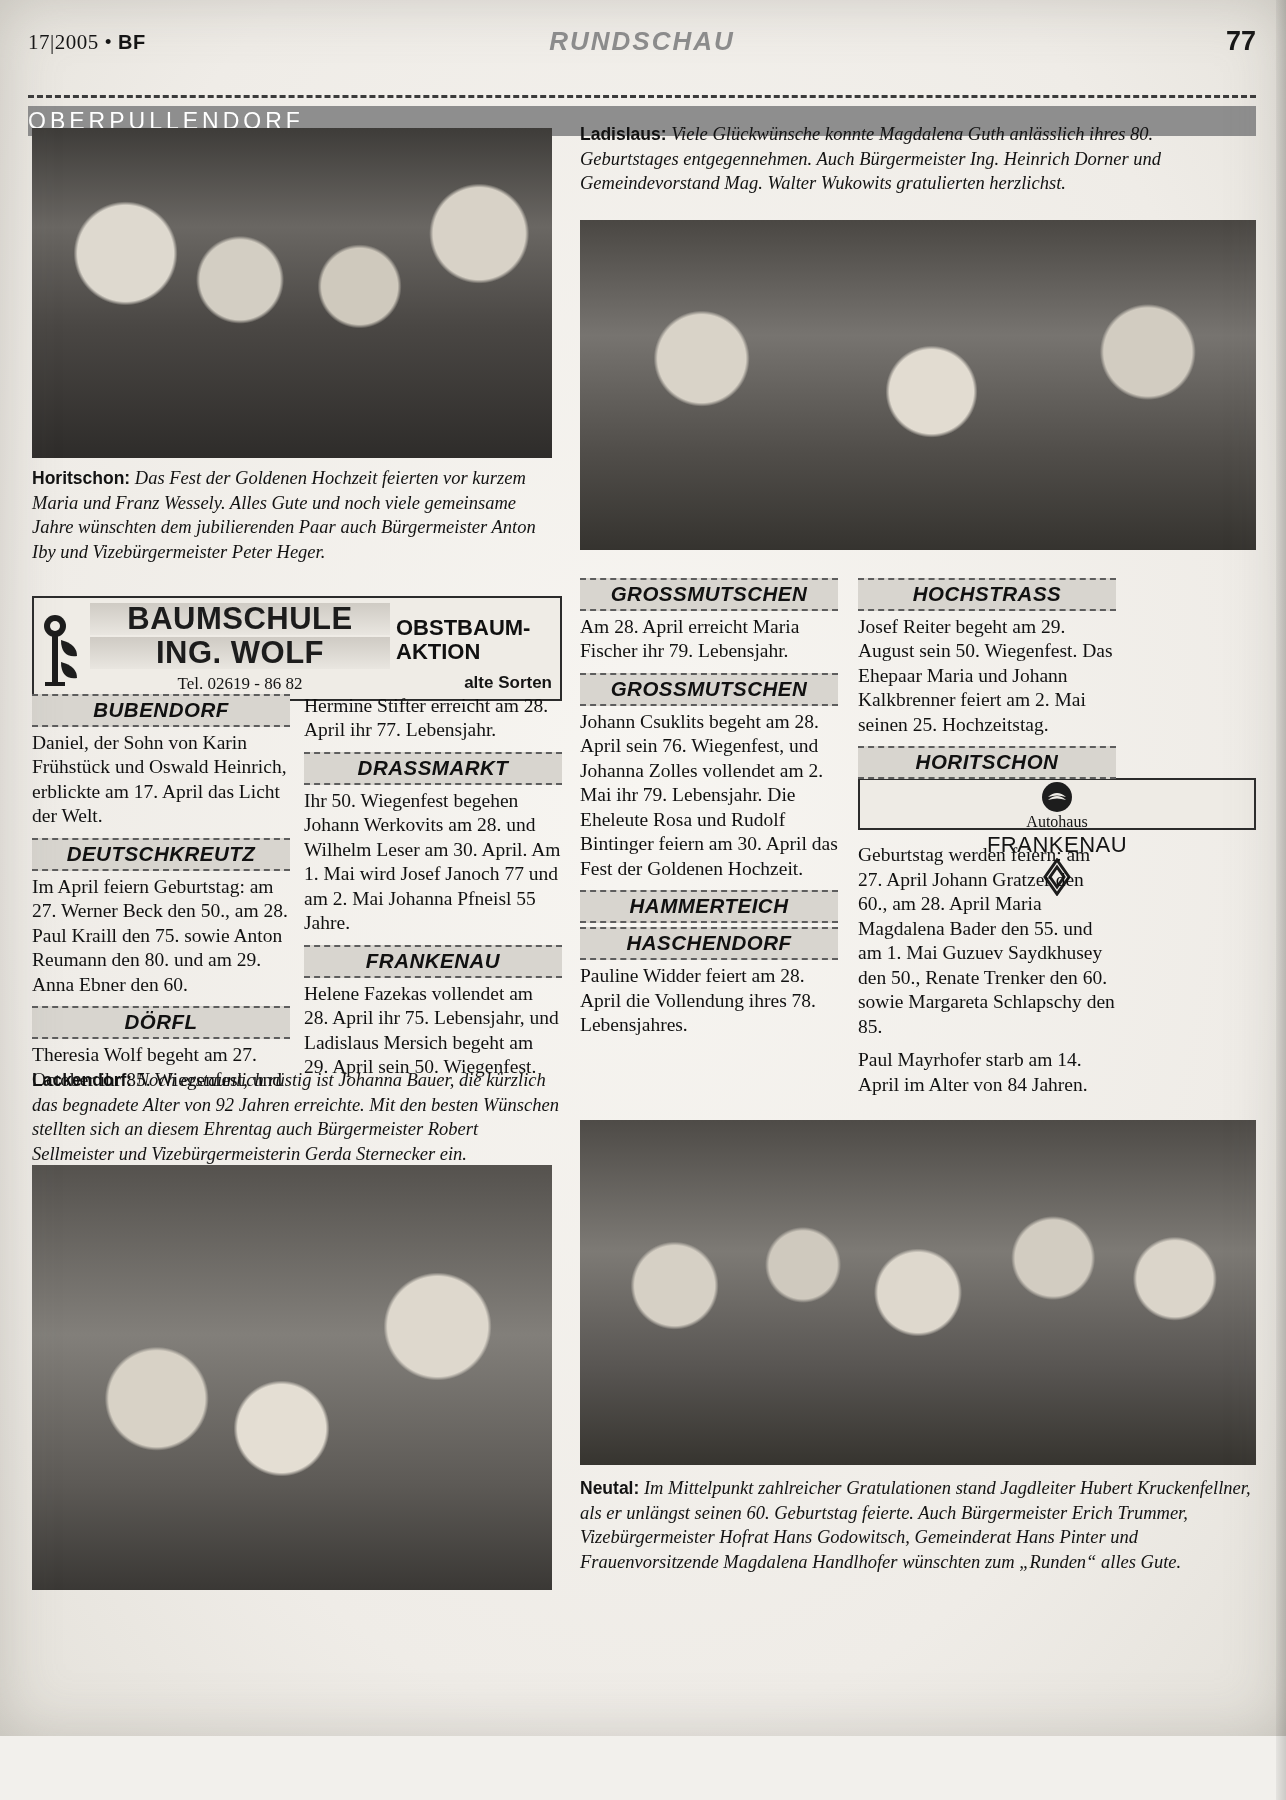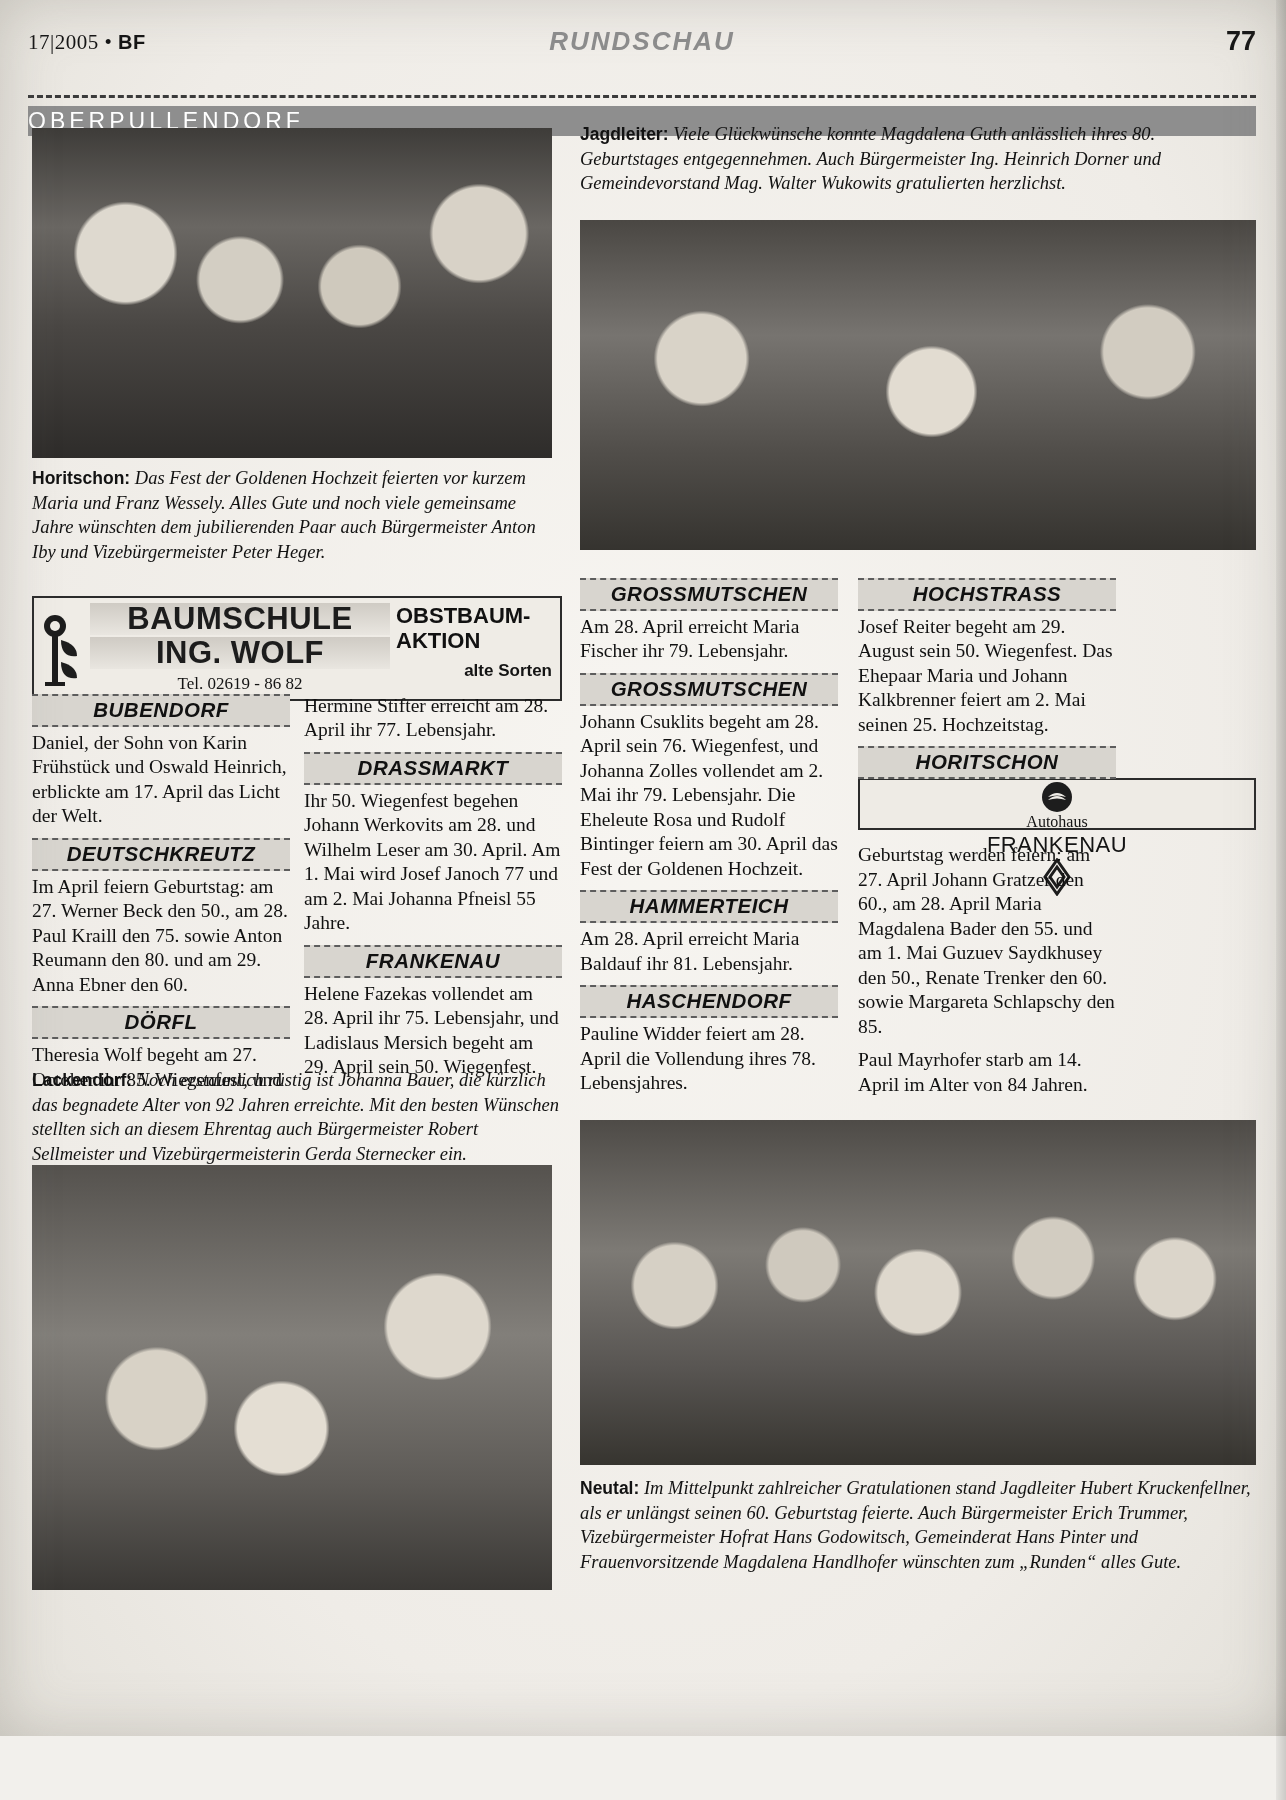--- a/index.html
+++ b/index.html
@@ -137,21 +137,21 @@
     font-weight:bold; font-size:31px; letter-spacing:0.5px;
     color:#1c1c1c; line-height:1.02; text-align:center;
     background:linear-gradient(180deg,#cfcbc4,#e9e6e0);
   }
   .ad-name .l2 { margin-top:2px; }
   .ad-name .tel {
     text-align:center; font-family:"Liberation Serif",serif; font-size:17px; margin-top:5px;
   }
   .ad-right {
     width:170px; padding:6px 8px 6px 6px;
-    display:flex; flex-direction:column; justify-content:flex-start;
+    display:flex; flex-direction:column; justify-content:flex-end;
   }
   .ad-right .big {
     font-family:"Liberation Sans", sans-serif; font-weight:bold;
     font-size:22px; line-height:1.12; color:#111;
   }
   .ad-right .small {
     font-family:"Liberation Sans", sans-serif; font-weight:bold;
     font-size:17px; margin-top:8px; text-align:right;
   }
   
@@ -235,21 +235,21 @@
 
   <div class="photo" id="photo-lackendorf">
     <div class="grain"></div>
   </div>
 
   <div class="photo" id="photo-neutal">
     <div class="grain"></div>
   </div>
 
   <div class="caption" id="cap-lackenbach">
-    <b>Jagdleiter:</b><span> Viele Glückwünsche konnte Magdalena Guth anlässlich ihres 80. Geburtstages entgegennehmen. Auch Bürgermeister Ing. Heinrich Dorner und Gemeindevorstand Mag. Walter Wukowits gratulierten herzlichst.</span>
+    <b>Ladislaus:</b><span> Viele Glückwünsche konnte Magdalena Guth anlässlich ihres 80. Geburtstages entgegennehmen. Auch Bürgermeister Ing. Heinrich Dorner und Gemeindevorstand Mag. Walter Wukowits gratulierten herzlichst.</span>
   </div>
 
   <div class="caption" id="cap-horitschon">
     <b>Horitschon:</b><span> Das Fest der Goldenen Hochzeit feierten vor kurzem Maria und Franz Wessely. Alles Gute und noch viele gemeinsame Jahre wünschten dem jubilierenden Paar auch Bürgermeister Anton Iby und Vizebürgermeister Peter Heger.</span>
   </div>
 
   <div class="caption" id="cap-lackendorf">
     <b>Lackendorf:</b><span> Noch erstaunlich rüstig ist Johanna Bauer, die kürzlich das begnadete Alter von 92 Jahren erreichte. Mit den besten Wünschen stellten sich an diesem Ehrentag auch Bürgermeister Robert Sellmeister und Vizebürgermeisterin Gerda Sternecker ein.</span>
   </div>
 
@@ -316,21 +316,20 @@
     <div class="townhead">FRANKENAU</div>
     <p class="body-text">Helene Fazekas vollendet am 28. April ihr 75. Lebensjahr, und Ladislaus Mersich begeht am 29. April sein 50. Wiegenfest.</p>
   </div>
 
   <div class="col" id="col3">
     <div class="townhead">GROSSMUTSCHEN</div>
     <p class="body-text">Am 28. April erreicht Maria Fischer ihr 79. Lebensjahr.</p>
     <div class="townhead">GROSSMUTSCHEN</div>
     <p class="body-text">Johann Csuklits begeht am 28. April sein 76. Wiegenfest, und Johanna Zolles vollendet am 2. Mai ihr 79. Lebensjahr. Die Eheleute Rosa und Rudolf Bintinger feiern am 30. April das Fest der Goldenen Hochzeit.</p>
     <div class="townhead">HAMMERTEICH</div>
-    <p class="body-text">Am 28. April erreicht Maria Baldauf ihr 81. Lebensjahr.</p>
     <div class="townhead">HASCHENDORF</div>
     <p class="body-text">Pauline Widder feiert am 28. April die Vollendung ihres 78. Lebensjahres.</p>
   </div>
 
   <div class="col" id="col4">
     <div class="townhead">HOCHSTRASS</div>
     <p class="body-text">Josef Reiter begeht am 29. August sein 50. Wiegenfest. Das Ehepaar Maria und Johann Kalkbrenner feiert am 2. Mai seinen 25. Hochzeitstag.</p>
     <div class="townhead">HORITSCHON</div>
     <div style="height:60px"></div>
     <p class="body-text">Geburtstag werden feiern: am 27. April Johann Gratzer den 60., am 28. April Maria Magdalena Bader den 55. und am 1. Mai Guzuev Saydkhusey den 50., Renate Trenker den 60. sowie Margareta Schlapschy den 85.</p>

